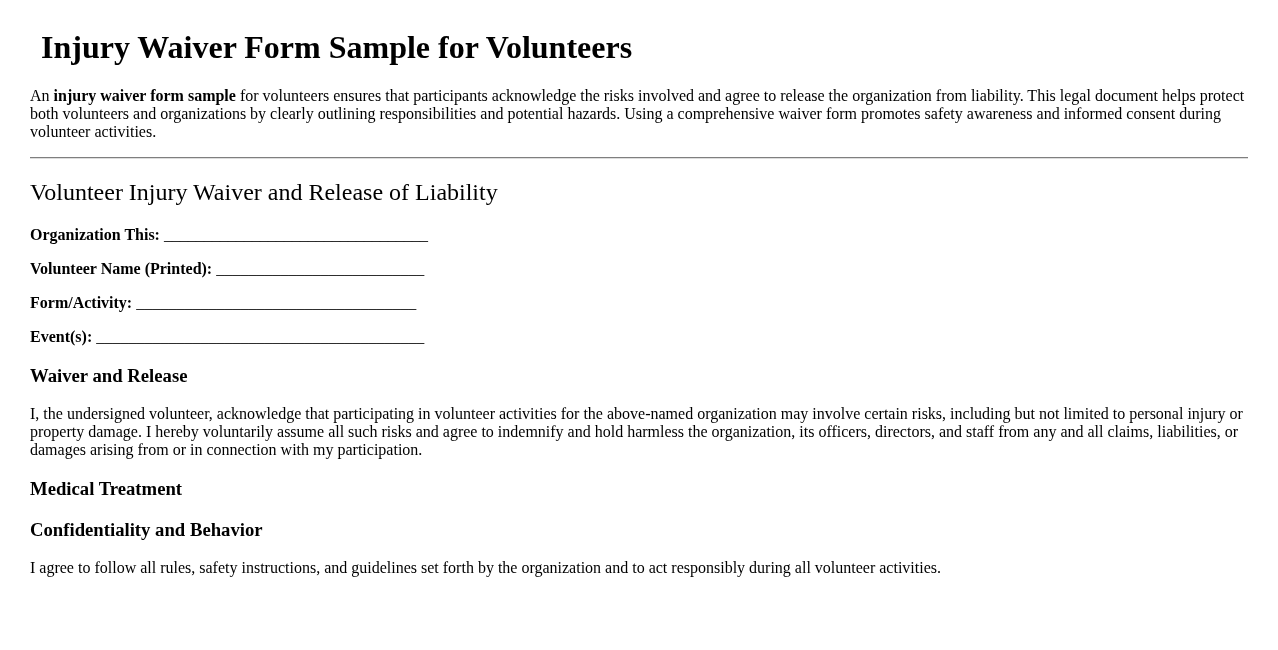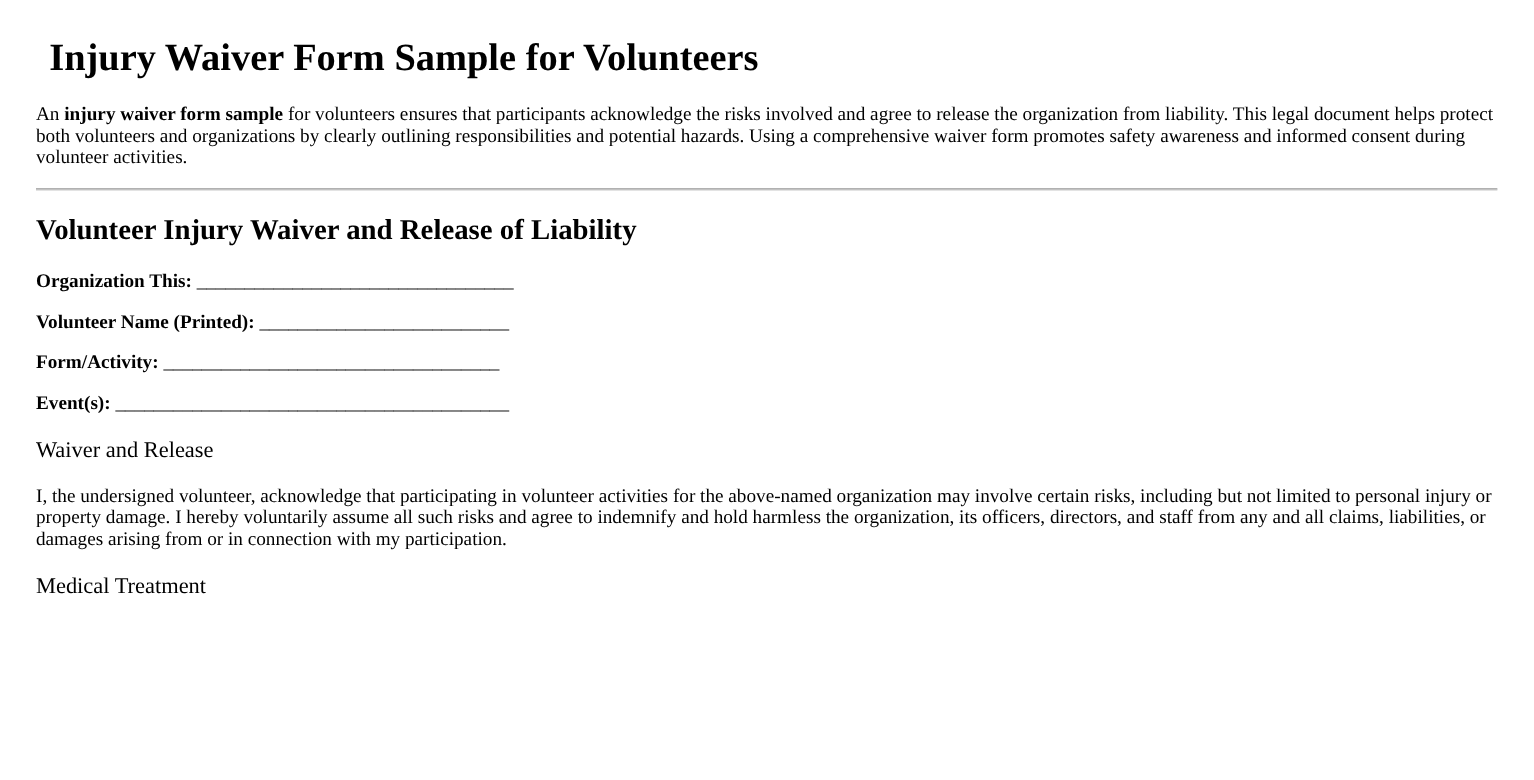--- a/index.html
+++ b/index.html
@@ -14,26 +14,26 @@
     line-height: normal;
     width: 1218px;
   }
   h1 {
     font-size: 32px;
     font-weight: bold;
     margin: 21px 11px;
   }
   h2 {
     font-size: 24px;
-    font-weight: bold;
+    font-weight: normal;
     margin: 20px 0;
   }
   h3 {
     font-size: 18.7px;
-    font-weight: normal;
+    font-weight: bold;
     margin: 18.7px 0;
   }
   p { margin: 16px 0; }
   hr {
     border: 0;
     border-top: 1px solid #7f7f7f;
     border-bottom: 1px solid #dddddd;
     margin: 9px 0;
   }
   .field { white-space: nowrap; }
@@ -61,14 +61,18 @@
 
   <section>
     <h3>Waiver and Release</h3>
     <p>I, the undersigned volunteer, acknowledge that participating in volunteer activities for the above-named organization may involve certain risks, including but not limited to personal injury or property damage. I hereby voluntarily assume all such risks and agree to indemnify and hold harmless the organization, its officers, directors, and staff from any and all claims, liabilities, or damages arising from or in connection with my participation.</p>
   </section>
 
   <section>
     <h3>Medical Treatment</h3>
   </section>
 
+  <section>
+    <h3>Confidentiality and Behavior</h3>
+    <p>I agree to follow all rules, safety instructions, and guidelines set forth by the organization and to act responsibly during all volunteer activities.</p>
+  </section>
 
 </main>
 
 </body></html>

